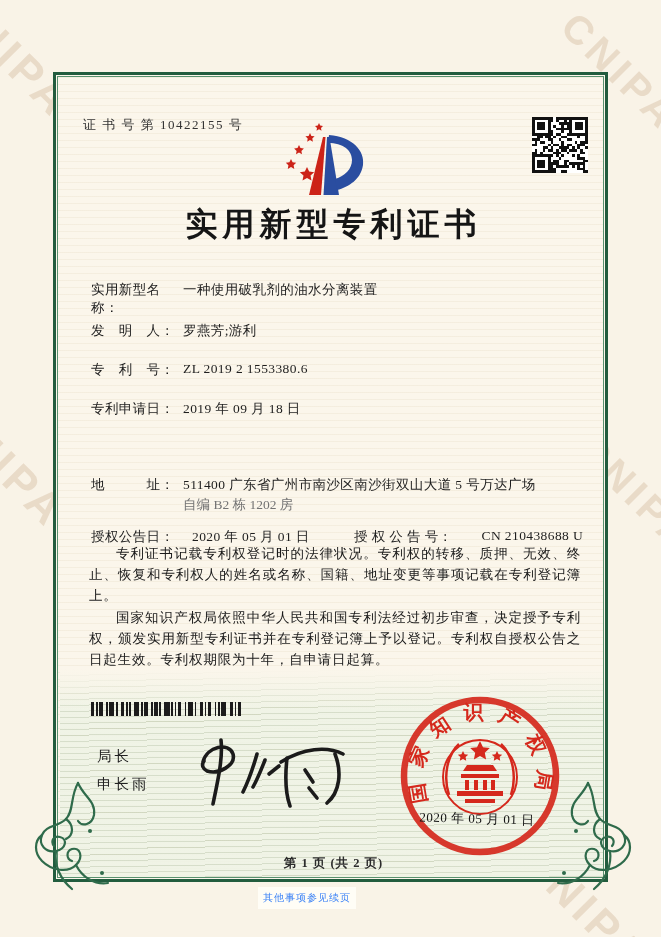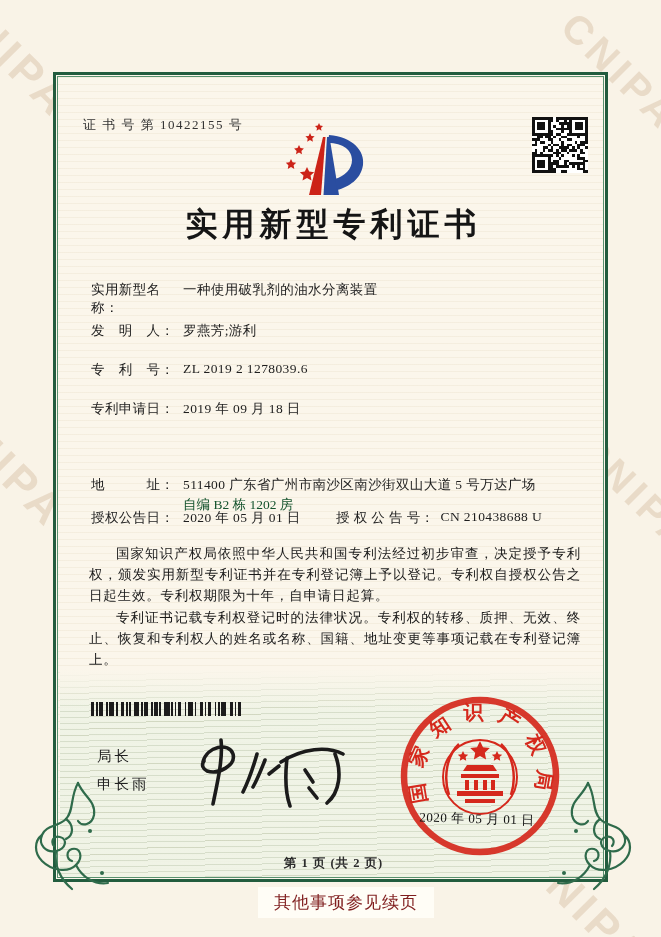--- a/index.html
+++ b/index.html
@@ -57,24 +57,24 @@
   .qr{position:absolute;left:476px;top:42px;width:56px;height:56px;z-index:3;background:#fff;}
   .title{
     position:absolute;left:0;top:128px;width:555px;text-align:center;z-index:3;
     font-size:32px;font-weight:700;letter-spacing:5px;color:#151515;
   }
 
   
   .field{position:absolute;left:35px;z-index:3;font-size:13.5px;display:flex;letter-spacing:0.4px;color:#1e1e1e;}
   .field .lab{flex:none;width:92px;}
   .f1{top:206px;} .f2{top:247px;} .f3{top:286px;} .f4{top:325px;} .f5{top:360px;}
-  .f6{top:401px;} .f6b{position:absolute;left:127px;top:421px;z-index:3;font-size:13.5px;color:#14532d;}
-  .f7{top:434px;}
+  .f6{top:401px;} .f6b{position:absolute;left:127px;top:421px;z-index:3;font-size:13.5px;color:#737373;}
+  .f7{top:453px;gap:9px;}
   .f7 .val1{flex:none;width:153px;}
-  .f7 .lab2{flex:none;margin-right:6px;}
+  .f7 .lab2{flex:none;margin-right:20px;}
 
   
   .paras{position:absolute;left:33px;top:468px;width:492px;z-index:3;
     font-size:13.5px;line-height:21.2px;letter-spacing:0.8px;
     text-align:justify;color:#1a1a1a;}
   .paras p{margin:0;text-indent:2em;}
 
   
   .barcode{position:absolute;left:35px;top:627px;width:152px;height:14px;z-index:3;}
   .issuer{position:absolute;left:41px;top:672px;z-index:3;
@@ -92,21 +92,21 @@
 
   .page-footer{position:absolute;left:0;top:780px;width:555px;text-align:center;z-index:3;
     font-size:12.5px;letter-spacing:1px;color:#2c2c2c;font-weight:bold;}
 
   .ornament{position:absolute;z-index:4;pointer-events:none;}
   .orn-left{left:-24px;top:706px;width:84px;height:116px;}
   .orn-right{left:494px;top:706px;width:84px;height:116px;transform:scaleX(-1);}
 
   .continuation{
     position:absolute;left:258px;top:887px;z-index:3;
-    background:#fffdf6;padding:4px 16px;font-size:17px;letter-spacing:1px;color:#7f1d1d;
+    background:#fffdf6;padding:4px 5px;font-size:10px;letter-spacing:1px;color:#3b82f6;
   }
 </style>
 </head>
 <body>
 
 <div class="page">
 
   <div class="wm wm1">CNIPA</div>
   <div class="wm wm2">CNIPA</div>
   <div class="wm wm3">CNIPA</div>
@@ -391,41 +391,41 @@
     <div class="field f1">
       <span class="lab">实用新型名称：</span>
       <span class="val">一种使用破乳剂的油水分离装置</span>
     </div>
     <div class="field f2">
       <span class="lab">发　明　人：</span>
       <span class="val">罗燕芳;游利</span>
     </div>
     <div class="field f3">
       <span class="lab">专　利　号：</span>
-      <span class="val">ZL 2019 2 1278039.6</span>
+      <span class="val">ZL 2019 2 1553380.6</span>
     </div>
     <div class="field f4">
       <span class="lab">专利申请日：</span>
       <span class="val">2019 年 09 月 18 日</span>
     </div>
     <div class="field f6">
       <span class="lab">地　　　址：</span>
       <span class="val">511400 广东省广州市南沙区南沙街双山大道 5 号万达广场</span>
     </div>
     <div class="f6b">自编 B2 栋 1202 房</div>
     <div class="field f7">
       <span class="lab">授权公告日：</span>
       <span class="val1">2020 年 05 月 01 日</span>
       <span class="lab2">授 权 公 告 号：</span>
       <span class="val2">CN 210438688 U</span>
     </div>
 
     <div class="paras">
+      <p>专利证书记载专利权登记时的法律状况。专利权的转移、质押、无效、终止、恢复和专利权人的姓名或名称、国籍、地址变更等事项记载在专利登记簿上。</p>
       <p>国家知识产权局依照中华人民共和国专利法经过初步审查，决定授予专利权，颁发实用新型专利证书并在专利登记簿上予以登记。专利权自授权公告之日起生效。专利权期限为十年，自申请日起算。</p>
-      <p>专利证书记载专利权登记时的法律状况。专利权的转移、质押、无效、终止、恢复和专利权人的姓名或名称、国籍、地址变更等事项记载在专利登记簿上。</p>
     </div>
 
     <div class="barcode">
       <svg id="barcode-svg" viewBox="0 0 91 14" width="152" height="14" preserveAspectRatio="none" shape-rendering="crispEdges">
           <rect x="0" y="0" width="2" height="14" fill="#1c1c1c"></rect>
           <rect x="3" y="0" width="1" height="14" fill="#1c1c1c"></rect>
           <rect x="5" y="0" width="2" height="14" fill="#1c1c1c"></rect>
           <rect x="9" y="0" width="1" height="14" fill="#1c1c1c"></rect>
           <rect x="11" y="0" width="3" height="14" fill="#1c1c1c"></rect>
           <rect x="15" y="0" width="1" height="14" fill="#1c1c1c"></rect>

